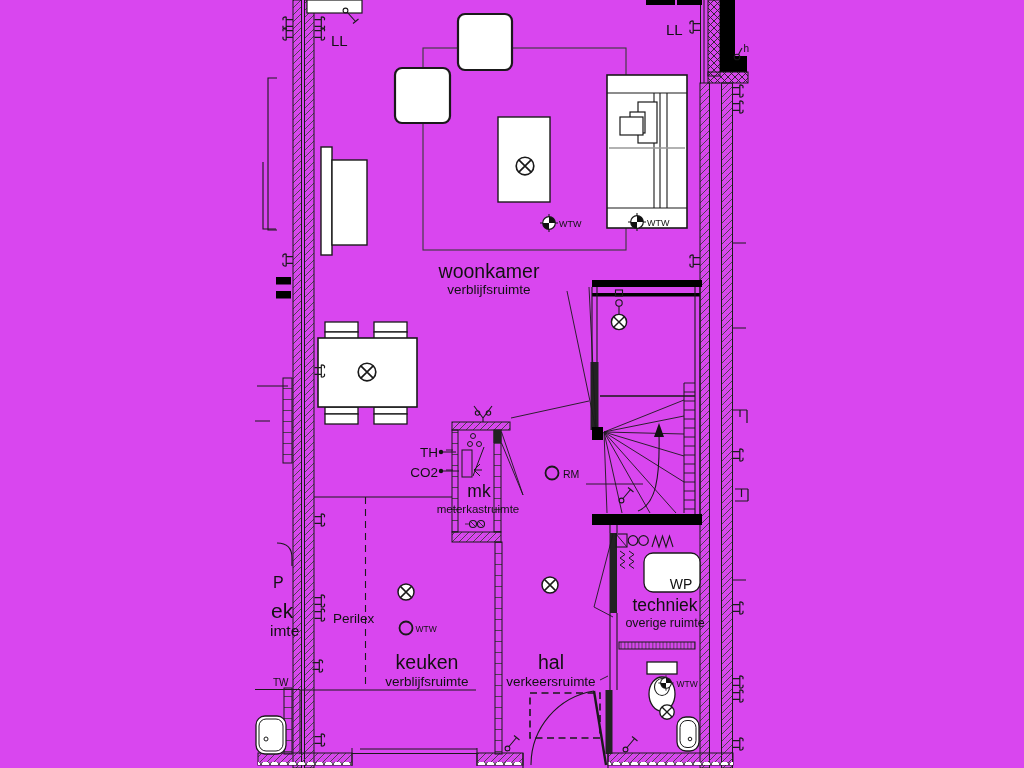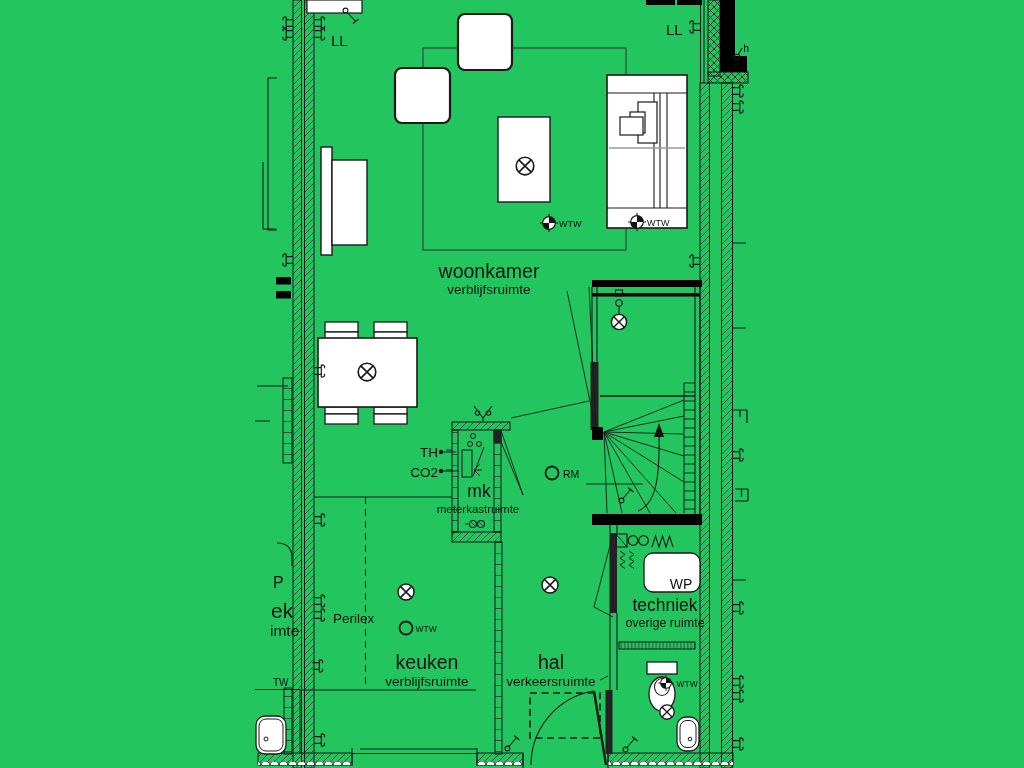--- a/index.html
+++ b/index.html
@@ -1,16 +1,16 @@
 <!DOCTYPE html>
 <html><head>
 <meta charset="utf-8">
 <style>
   html,body{margin:0;padding:0;background:#ffffff;width:1024px;height:768px;overflow:hidden}
-  #stage{position:relative;width:1024px;height:768px;background:#22c55e}
+  #stage{position:relative;width:1024px;height:768px;background:#d946ef}
   svg{display:block}
   .t{font-family:"Liberation Sans","DejaVu Sans",sans-serif;fill:#111;stroke:none}
 </style>
 </head>
 <body>
 
 <div id="stage">
 <svg width="1024" height="768" viewBox="0 0 1024 768">
   <defs>
     <pattern id="hatch" width="7" height="7" patternUnits="userSpaceOnUse">

